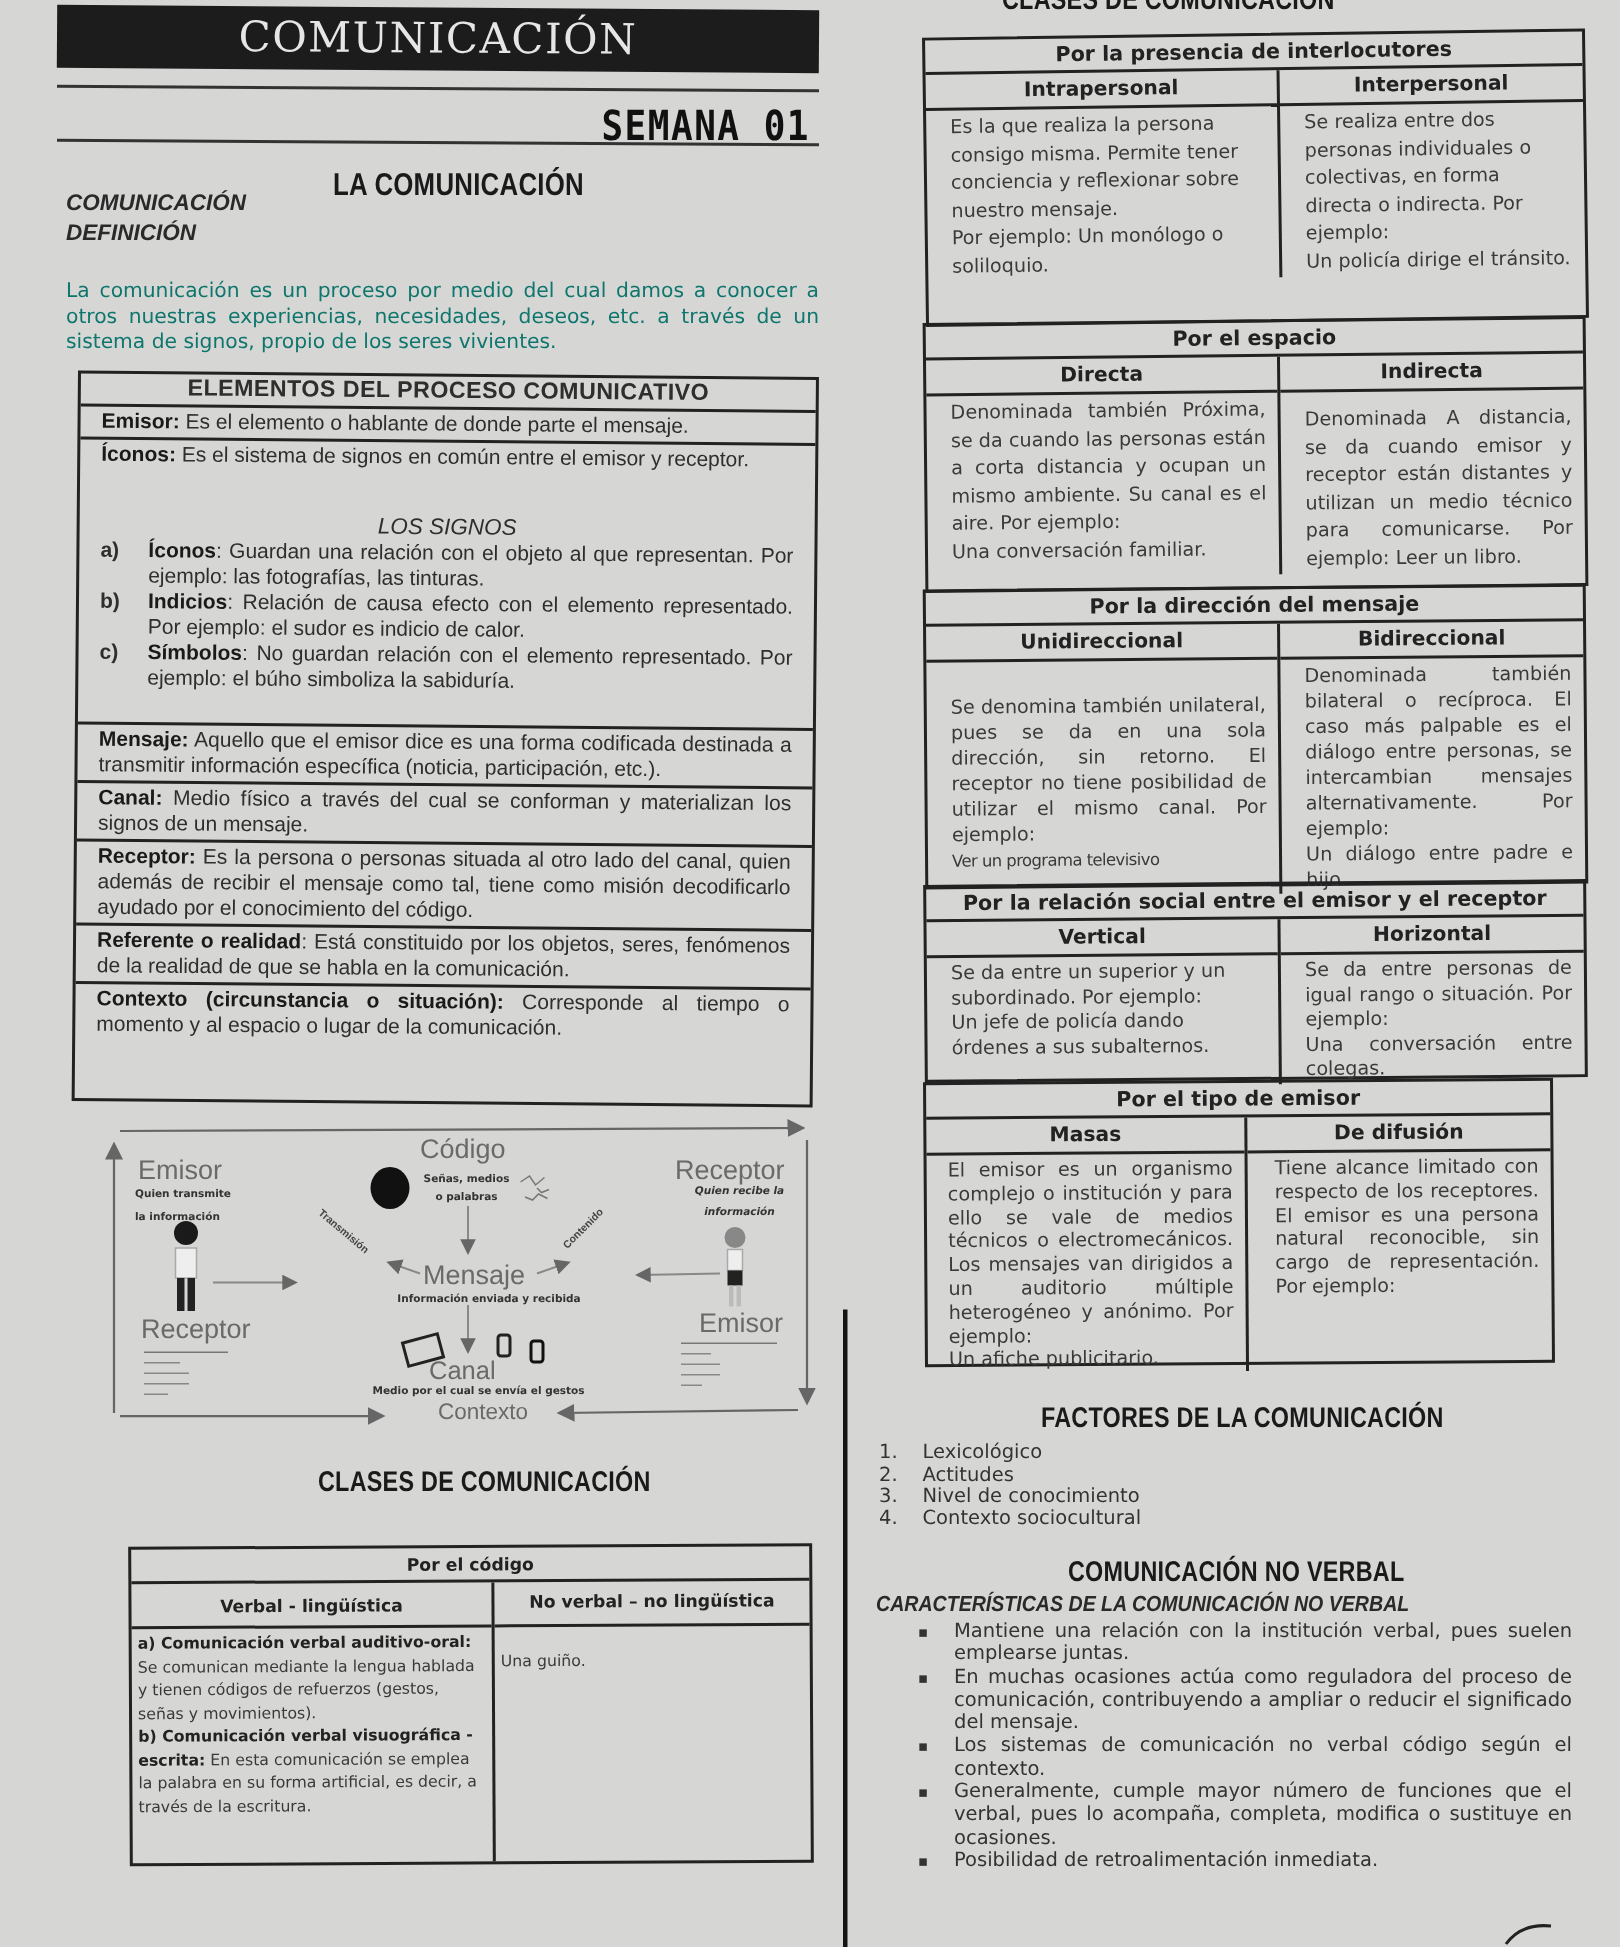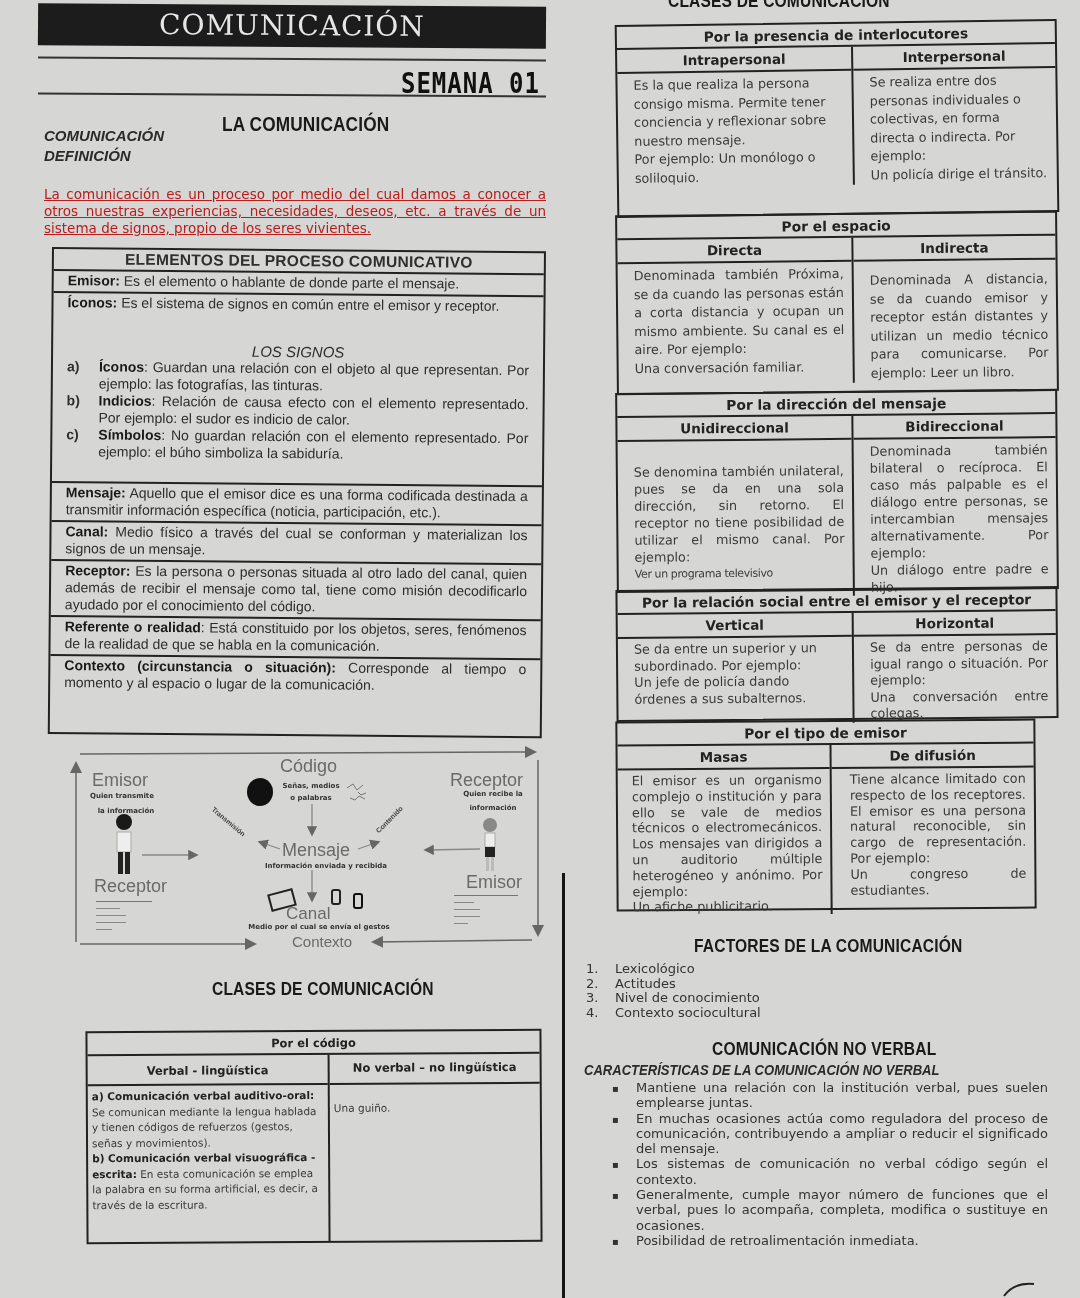--- a/index.html
+++ b/index.html
@@ -31,21 +31,21 @@
     font-family: "Liberation Sans", sans-serif; font-weight: bold;
     color: #1a1a1a; letter-spacing: 0.2px;
     transform: scaleX(0.82); transform-origin: left center;
   }
   .sub-heading {
     font-family: "Liberation Sans", sans-serif; font-style: italic; font-weight: bold;
     font-size: 15px; color: #2a2a2a; line-height: 20px;
   }
   .definition {
     left: 44px; top: 186px; width: 502px;
-    font-size: 13.5px; line-height: 17px; color: #b91c1c; text-decoration: underline;
+    font-size: 13.5px; line-height: 17px; color: #0f766e;
   }
 
   .elements-box {
     left: 52px; top: 247px; width: 494px; height: 487px;
     border: 2px solid #222;
     font-family: "Liberation Sans", sans-serif;
     font-size: 14px; line-height: 17px; color: #2e2e2e;
     transform: rotate(0.5deg);
     transform-origin: top left;
   }
@@ -188,25 +188,25 @@
 
   <div class="dg-text" style="left:218px; top:14px; font-size:18px;">Código</div>
   <div class="dg-small" style="left:214px; top:40px; width:70px;">
     <div>Señas, medios</div>
     <div style="margin-top:4px;">o palabras</div>
   </div>
 
   <div class="dg-text" style="left:30px; top:28px; font-size:18px;">Emisor</div>
   <div class="dg-small" style="left:28px; top:50px; width:72px; text-align:left;">
     <div>Quien transmite</div>
-    <div style="margin-top:7px;text-align:center;">la información</div>
+    <div style="margin-top:7px;">la información</div>
   </div>
 
   <div class="dg-text" style="left:388px; top:28px; font-size:18px;">Receptor</div>
-  <div class="dg-small" style="left:396px; top:48px; width:70px;">
+  <div class="dg-small" style="left:396px; top:48px; width:70px;font-style:italic;">
     <div>Quien recibe la</div>
     <div style="margin-top:6px;">información</div>
   </div>
 
   <div class="dg-text" style="left:146px; top:76px; font-size:7px; font-weight:bold; color:#444; transform:rotate(40deg);">Transmisión</div>
   <div class="dg-text" style="left:310px; top:74px; font-size:7px; font-weight:bold; color:#444; transform:rotate(-45deg);">Contenido</div>
 
   <div class="dg-text" style="left:220px; top:98px; font-size:18px;">Mensaje</div>
   <div class="dg-small" style="left:194px; top:120px; width:140px;">Información enviada y recibida</div>
 
@@ -360,21 +360,20 @@
       <div class="rt-sub">Masas</div>
       <div class="rt-body j" style="padding-left:14px; line-height:15.8px;">
         <div>El emisor es un organismo complejo o institución y para ello se vale de medios técnicos o electromecánicos. Los mensajes van dirigidos a un auditorio múltiple heterogéneo y anónimo. Por ejemplo:</div>
         <div>Un afiche publicitario.</div>
       </div>
     </div>
     <div class="rt-col">
       <div class="rt-sub">De difusión</div>
       <div class="rt-body j" style="padding-left:18px; line-height:15.8px;">
         <div>Tiene alcance limitado con respecto de los receptores. El emisor es una persona natural reconocible, sin cargo de representación. Por ejemplo:</div>
-        <div>Un congreso de estudiantes.</div>
       </div>
     </div>
   </div>
 </div>
 
 <div class="abs vline"></div>
 
 <div class="abs h-cond" style="left:694px; top:935px; font-size:19px;">FACTORES DE LA COMUNICACIÓN</div>
 <ul class="abs factores">
   <li>

